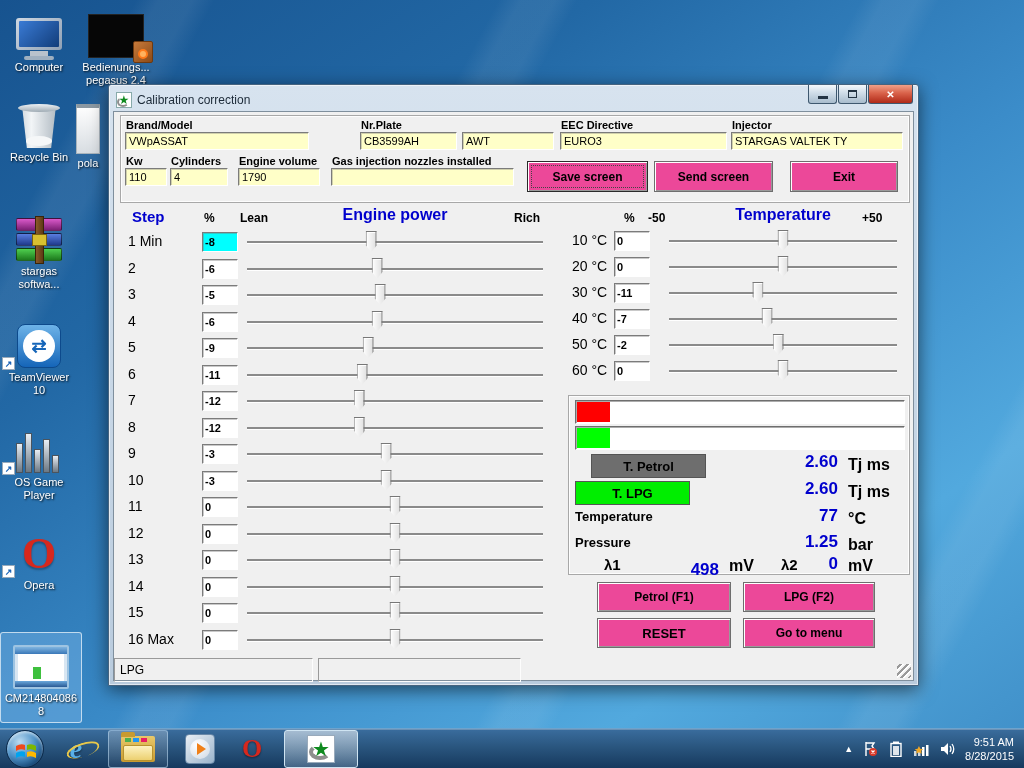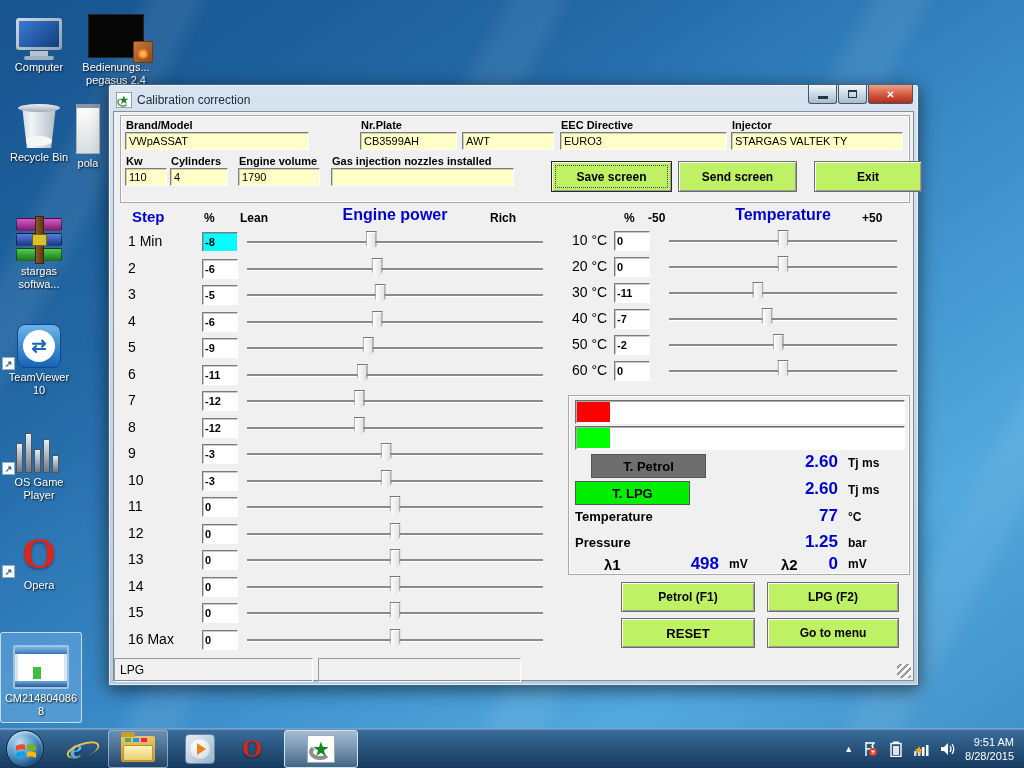--- a/index.html
+++ b/index.html
@@ -71,42 +71,42 @@
   .capbtn .mini { width:10px; height:3px; background:#243444; margin-top:6px; }
   .capbtn .maxi { width:9px; height:8px; border:1px solid #243444; border-top-width:2px; }
 
   .client { position:absolute; left:4px; top:26px; right:4px; bottom:4px; background:#f0f0f0; border:1px solid #7f8f9d; }
 
   .groupbox { position:absolute; border:1px solid #a8a8a8; box-shadow:inset 0 0 0 1px #fdfdfd; }
 
   .flabel { position:absolute; font-size:11px; font-weight:bold; color:#000; white-space:nowrap; }
   .yfield { position:absolute; height:18px; background:#ffffc8; border:1px solid #7b7b7b; border-bottom-color:#fff; border-right-color:#fff; box-shadow:inset 1px 1px 0 rgba(120,120,120,.35); font:11px "Liberation Sans",sans-serif; padding:0 3px; color:#000; }
 
-  .btn { background:#bef264; border:1px solid #6e6e6e; box-shadow:inset 1px 1px 0 #ffffff, inset -1px -1px 0 #9a9a9a; font:bold 12px "Liberation Sans",sans-serif; color:#000; display:flex; align-items:center; justify-content:center; cursor:pointer; position:absolute;margin-left:24px; }
+  .btn { background:#ec4899; border:1px solid #6e6e6e; box-shadow:inset 1px 1px 0 #ffffff, inset -1px -1px 0 #9a9a9a; font:bold 12px "Liberation Sans",sans-serif; color:#000; display:flex; align-items:center; justify-content:center; cursor:pointer; position:absolute; }
   .btn.default { border:1px solid #2a2a2a; outline:1px dotted #444; outline-offset:-5px; }
 
   .hdr-blue { position:absolute; color:#0000cd; font-weight:bold; }
   .hdr-blk { position:absolute; color:#000; font-weight:bold; font-size:12px; }
 
   .srow-label { position:absolute; font-size:14px; color:#000; }
   .vbox { position:absolute; width:36px; height:20px; background:#fff; border:1px solid #7b7b7b; border-bottom-color:#fff; border-right-color:#fff; box-shadow:inset 1px 1px 0 rgba(120,120,120,.4); font:bold 11px "Liberation Sans",sans-serif; padding:1px 2px; color:#000; }
   .vbox.hl { background:#00ffff; }
   .track { position:absolute; height:22px; }
   .track .line { position:absolute; left:0; right:0; top:10px; height:2px; background:#8a8a8a; box-shadow:0 1px 0 #fff; }
   .thumb { position:absolute; top:0; width:11px; height:21px; transform:translateX(-50%);
     background:linear-gradient(90deg,#fdfdfd,#e2e2e2); border:1px solid #777; border-bottom:none;
     clip-path:polygon(0 0,100% 0,100% 68%,50% 100%,0 68%); box-shadow:inset 1px 1px 0 #fff; }
 
   .statgrp { font-size:12px; }
   .hbar { position:absolute; height:24px; background:#fff; border:1px solid #6e6e6e; border-bottom-color:#fff; border-right-color:#fff; box-shadow:inset 1px 1px 0 rgba(90,90,90,.5); }
   .hbar .fill { position:absolute; left:1px; top:1px; bottom:1px; }
   .chipbtn { position:absolute; width:115px; height:24px; display:flex; align-items:center; justify-content:center; font-weight:bold; font-size:13px; color:#000; border:1px solid #555; }
   .sv-label { position:absolute; font-weight:bold; font-size:13px; color:#000; }
   .sv-value { position:absolute; font-weight:bold; font-size:17px; color:#0000cd; text-align:right; width:90px; }
-  .sv-unit { position:absolute; font-weight:bold; font-size:12px; color:#000; }
+  .sv-unit { position:absolute; font-weight:bold; font-size:16px; color:#000; }
 
   .statusbar-panel { position:absolute; height:24px; border:1px solid #9a9a9a; border-bottom-color:#fdfdfd; border-right-color:#fdfdfd; font-size:12px; color:#000; padding:4px 5px; }
   .grip { position:absolute; right:2px; bottom:2px; width:14px; height:14px;
     background:repeating-linear-gradient(135deg, transparent 0 2px, #9a9a9a 2px 4px, #fff 4px 5px); }
 
   
   .taskbar { position:absolute; left:0; bottom:0; width:1024px; height:40px; z-index:10;
     background:linear-gradient(#3a6d9e,#2a567f 45%,#16395e); border-top:1px solid #6fa3cc; box-shadow:inset 0 1px 0 rgba(255,255,255,.25); display:flex; align-items:center; }
   .orb { width:38px; height:38px; border-radius:50%; margin-left:6px; position:relative; cursor:pointer;
     background:radial-gradient(circle at 35% 30%, #bcdcf2, #4e92c8 45%, #12406e 80%); border:1px solid #0c2a4a; box-shadow:inset 0 2px 3px rgba(255,255,255,.6); }
@@ -282,21 +282,21 @@
     <input class="yfield" style="left: 217px; top: 56px; width: 183px;" value="">
 
     <div class="btn default" style="left:413px; top:49px; width:121px; height:31px;">Save screen</div>
     <div class="btn" style="left:540px; top:49px; width:119px; height:31px;">Send screen</div>
     <div class="btn" style="left:676px; top:49px; width:108px; height:31px;">Exit</div>
 
     <span class="hdr-blue" style="left:18px; top:96px; font-size:15px;">Step</span>
     <span class="hdr-blk" style="left:90px; top:99px;">%</span>
     <span class="hdr-blk" style="left:126px; top:99px;">Lean</span>
     <span class="hdr-blue" style="left:201px; top:94px; width:160px; text-align:center; font-size:16px;">Engine power</span>
-    <span class="hdr-blk" style="left:376px; top:99px;">Rich</span>
+    <span class="hdr-blk" style="left:400px; top:99px;">Rich</span>
 
     <span class="hdr-blk" style="left:510px; top:99px;">%</span>
     <span class="hdr-blk" style="left:534px; top:99px;">-50</span>
     <span class="hdr-blue" style="left:599px; top:94px; width:140px; text-align:center; font-size:16px;">Temperature</span>
     <span class="hdr-blk" style="left:748px; top:99px;">+50</span>
 
     <div id="step-rows">
   <div>
     <span class="srow-label" style="left: 14px; top: 121px;">1 Min</span>
     <input class="vbox hl" value="-8" style="left: 88px; top: 120px;">
@@ -510,21 +510,21 @@
       <div class="chipbtn" style="left:6px; top:85px; background:#00ee00;">T. LPG</div>
       <span class="sv-value" style="left:179px; top:83px;">2.60</span>
       <span class="sv-unit" style="left:279px; top:87px;">Tj ms</span>
       <span class="sv-label" style="left:6px; top:113px;">Temperature</span>
       <span class="sv-value" style="left:179px; top:110px;">77</span>
       <span class="sv-unit" style="left:279px; top:114px;">°C</span>
       <span class="sv-label" style="left:6px; top:139px;">Pressure</span>
       <span class="sv-value" style="left:179px; top:136px;">1.25</span>
       <span class="sv-unit" style="left:279px; top:140px;">bar</span>
       <span class="sv-label" style="left:35px; top:160px; font-size:15px;">λ1</span>
-      <span class="sv-value" style="left:60px; top:158px;">498</span>
+      <span class="sv-value" style="left:60px; top:164px;">498</span>
       <span class="sv-unit" style="left:160px; top:161px;">mV</span>
       <span class="sv-label" style="left:212px; top:160px; font-size:15px;">λ2</span>
       <span class="sv-value" style="left:179px; top:158px;">0</span>
       <span class="sv-unit" style="left:279px; top:161px;">mV</span>
     </div>
 
     <div class="btn" style="left:483px; top:470px; width:134px; height:30px;">Petrol (F1)</div>
     <div class="btn" style="left:629px; top:470px; width:132px; height:30px;">LPG (F2)</div>
     <div class="btn" style="left:483px; top:506px; width:134px; height:30px; font-size:13px;">RESET</div>
     <div class="btn" style="left:629px; top:506px; width:132px; height:30px;">Go to menu</div>

